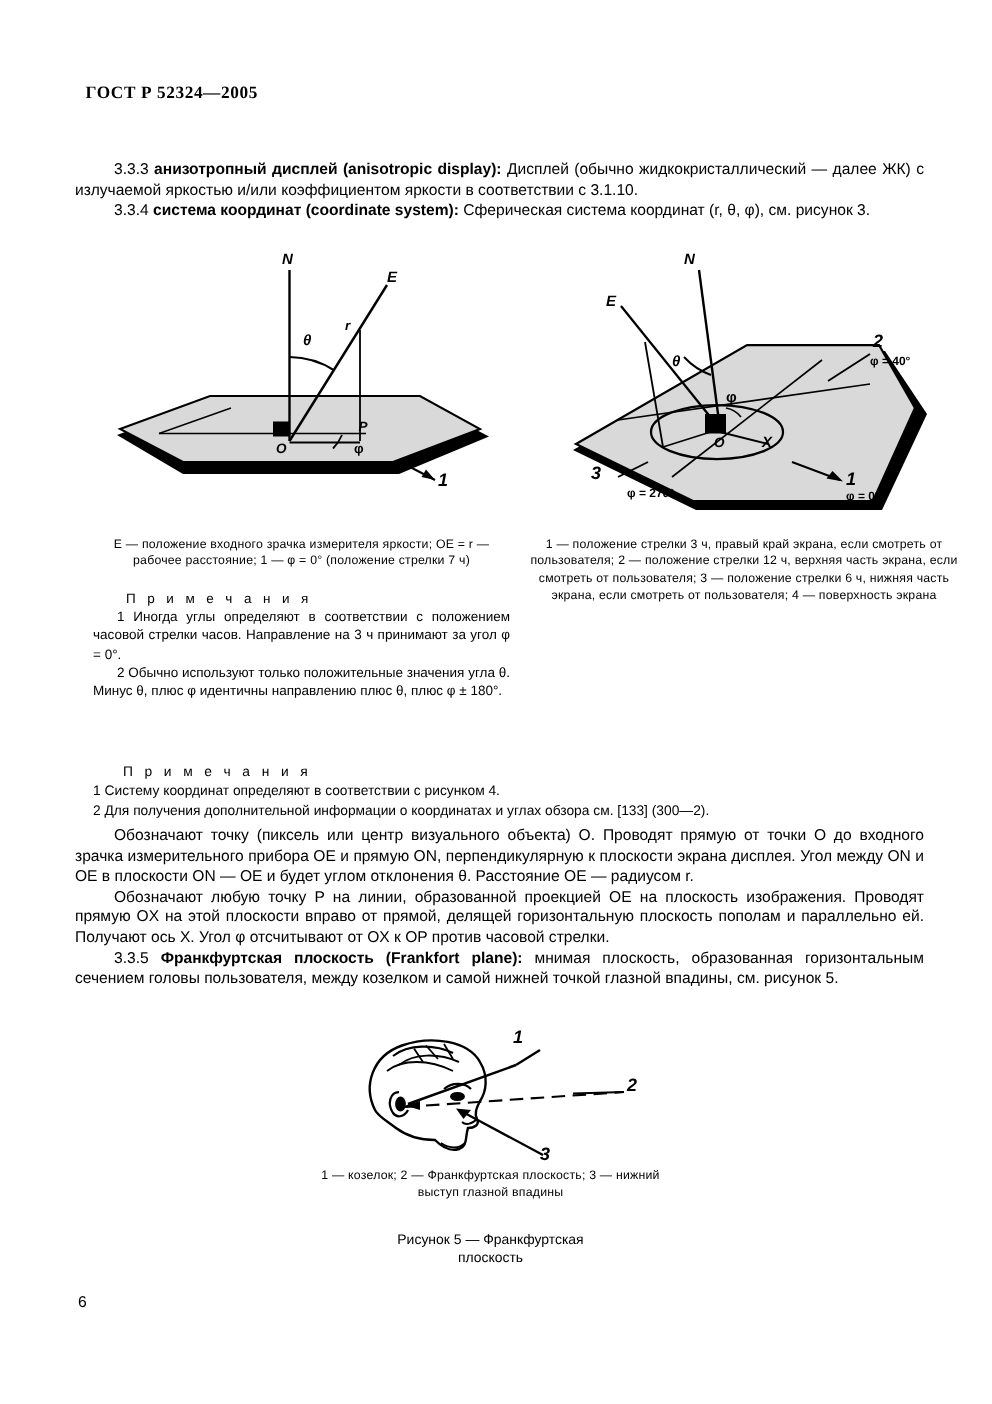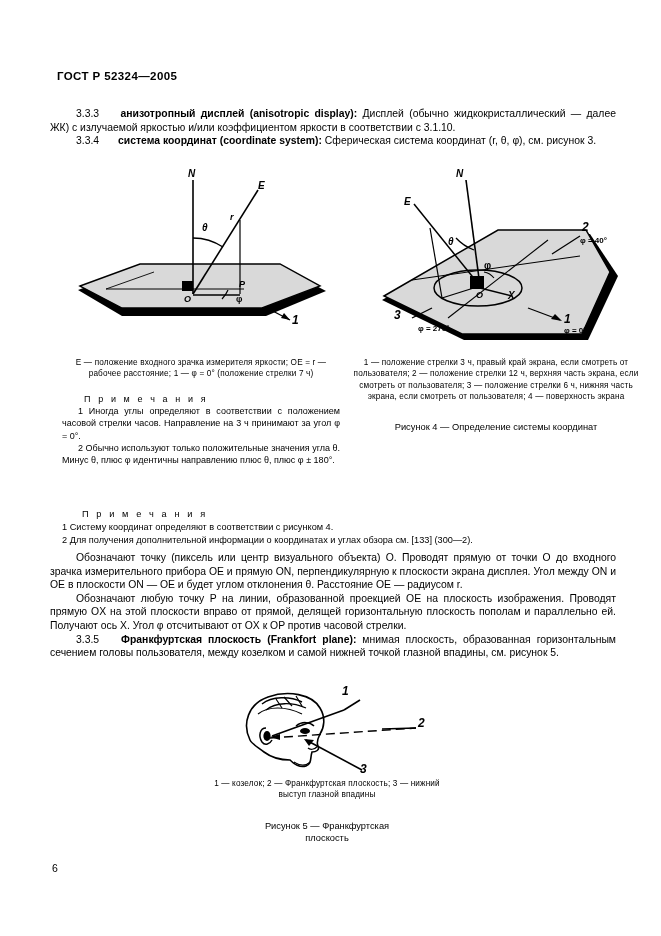--- a/index.html
+++ b/index.html
@@ -18,38 +18,39 @@
   .page {
     position: absolute;
     left: 0; top: 0;
     width: 661px;
     height: 936px;
     background: #ffffff;
   }
   .doc-header {
     position: absolute;
     left: 57px;
-    top: 70px;
+    top: 56px;
     font-size: 11.5px;
     font-weight: bold;
     letter-spacing: 0.4px;
+    font-family: Liberation Serif, serif;
   }
   .body-text {
     position: absolute;
     left: 50px;
     width: 566px;
     font-size: 10.4px;
     line-height: 13.6px;
     text-align: justify;
   }
   .body-text p {
     margin: 0;
     text-indent: 26px;
   }
-  b { font-weight: bold; margin-left: 16px; }
+  b { font-weight: bold; }
 
   
   .fig-wrap { position: absolute; }
   .fig-caption {
     position: absolute;
     font-size: 9.3px;
     text-align: center;
     line-height: 12.4px;
   }
   .legend {
@@ -209,21 +210,20 @@
 
   <div class="notes" style="left:62px; top:393px; width:278px;">
     <span class="nt-title">П р и м е ч а н и я</span>
     <p>1 Иногда углы определяют в соответствии с положением часовой стрелки часов. Направление на 3 ч принимают за угол φ = 0°.</p>
     <p>2 Обычно используют только положительные значения угла θ. Минус θ, плюс φ идентичны направлению плюс θ, плюс φ ± 180°.</p>
   </div>
 
 
   <div class="legend" style="left:350px; top:357px; width:292px;">1 — положение стрелки 3 ч, правый край экрана, если смотреть от пользователя; 2 — положение стрелки 12 ч, верхняя часть экрана, если смотреть от пользователя; 3 — положение стрелки 6 ч, нижняя часть экрана, если    смотреть от пользователя; 4 — поверхность экрана</div>
 
-  <div class="fig-caption" style="left:350px; top:421px; width:292px;">Рисунок 4 — Определение системы координат</div>
 
   <div class="notes2" style="left:62px; top:508px; width:556px;">
     <span class="nt-title">П р и м е ч а н и я</span>
     <p>1 Систему координат определяют в соответствии с рисунком 4.</p>
     <p>2 Для получения дополнительной информации о координатах и углах обзора см. [133] (300—2).</p>
   </div>
 
   <div class="body-text" style="top:551px;">
     <p>Обозначают точку (пиксель или центр визуального объекта) O. Проводят прямую от точки O до входного зрачка измерительного прибора OE и прямую ON, перпендикулярную к плоскости экрана дисплея. Угол между ON и OE в плоскости ON — OE и будет углом отклонения θ. Расстояние OE — радиусом r.</p>
     <p>Обозначают любую точку P на линии, образованной проекцией OE на плоскость изображения. Проводят прямую OX на этой плоскости вправо от прямой, делящей горизонтальную плоскость пополам и параллельно ей. Получают ось X. Угол φ отсчитывают от OX к OP против часовой стрелки.</p>

